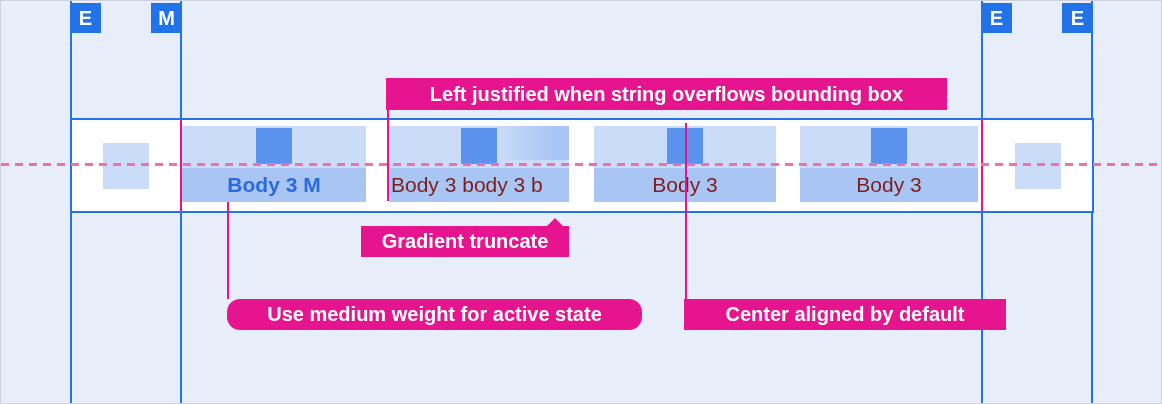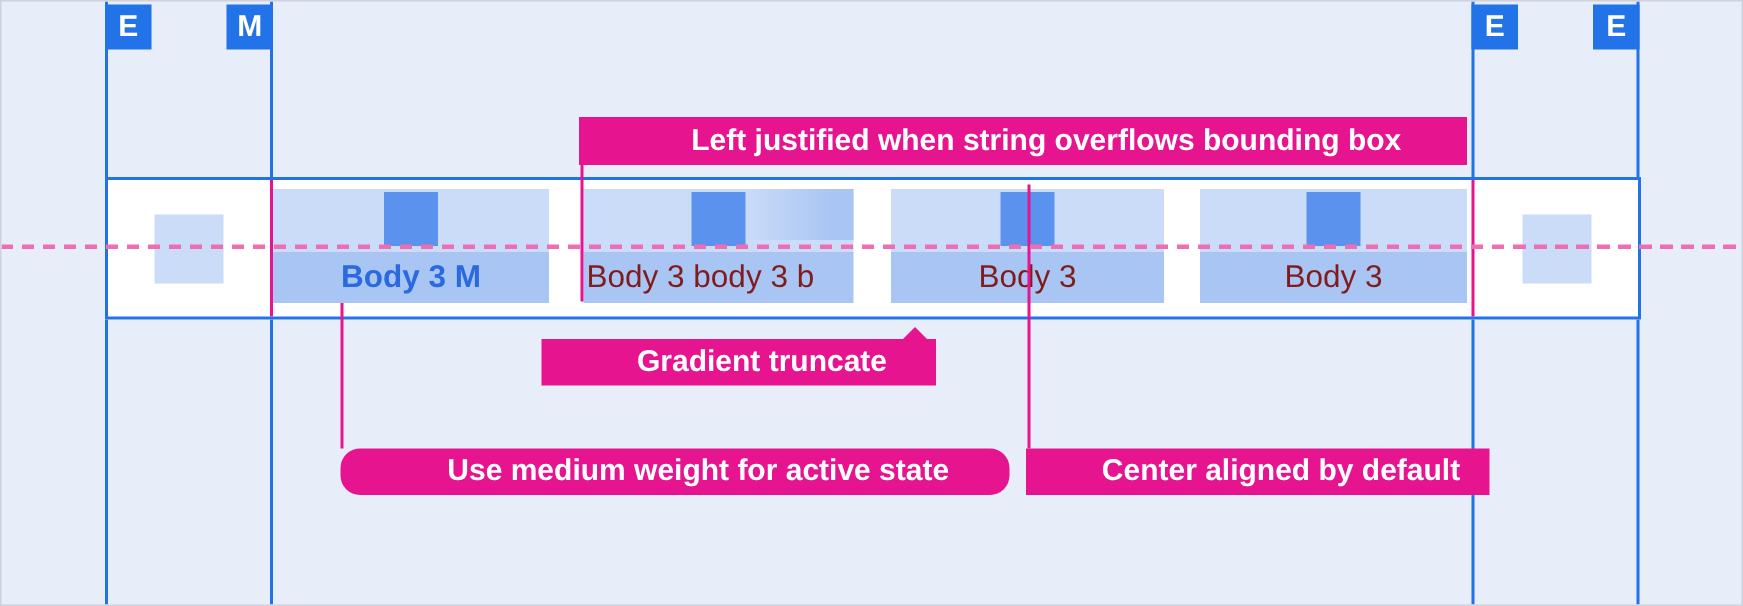--- a/index.html
+++ b/index.html
@@ -45,26 +45,26 @@
     background:linear-gradient(90deg,rgba(169,197,244,0) 0%,#a9c5f4 82%);
   }
   
   .dashline{
     position:absolute;left:0;top:162px;width:1162px;height:3px;z-index:5;
     background:repeating-linear-gradient(90deg,#ee6eb4 0 8px,rgba(0,0,0,0) 8px 14px);
   }
   
   .callout{
     position:absolute;background:#e6148f;color:#ffffff;font-weight:bold;font-size:20px;
-    display:flex;align-items:center;justify-content:center;height:31px;z-index:6;padding-left:31px;
+    display:flex;align-items:center;justify-content:center;height:31px;z-index:6;
   }
   .co-overflow{left:385px;top:77px;width:561px;height:32px;}
-  .co-gradient{left:360px;top:225px;width:232px;}
+  .co-gradient{left:360px;top:225px;width:208px;}
   .co-medium{left:226px;top:298px;width:415px;border-radius:13px;}
-  .co-center{left:683px;top:298px;width:278px;}
+  .co-center{left:683px;top:298px;width:322px;}
   .notch{
     position:absolute;top:-8px;right:6px;width:0;height:0;
     border-left:8px solid rgba(0,0,0,0);border-right:8px solid rgba(0,0,0,0);
     border-bottom:8px solid #e6148f;
   }
   
   .cline{position:absolute;width:2px;background:#e6148f;z-index:4;}
   .cl-overflow{left:386px;top:109px;height:91px;}
   .cl-medium{left:226px;top:201px;height:97px;}
   .cl-center{left:684px;top:122px;height:176px;}

